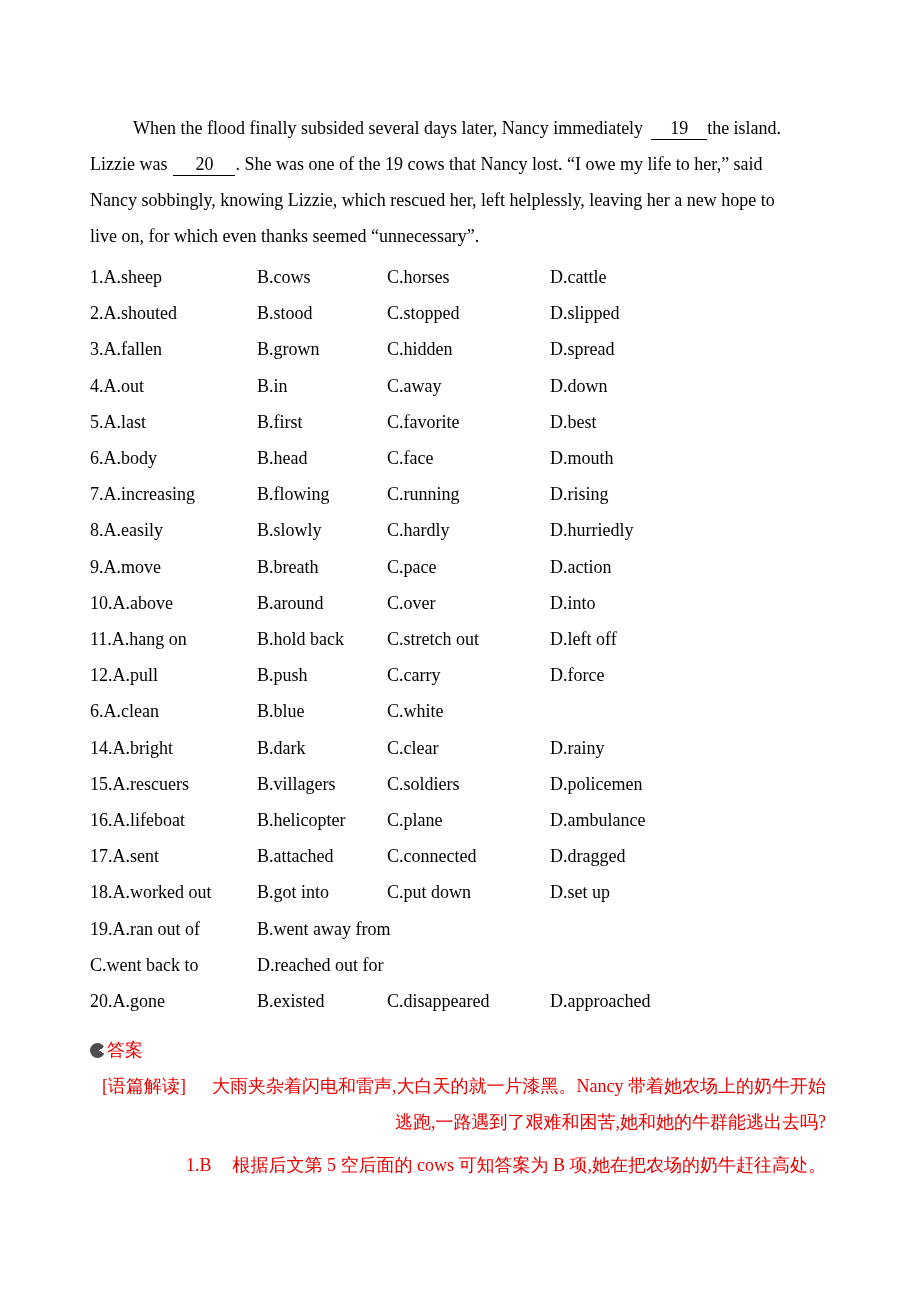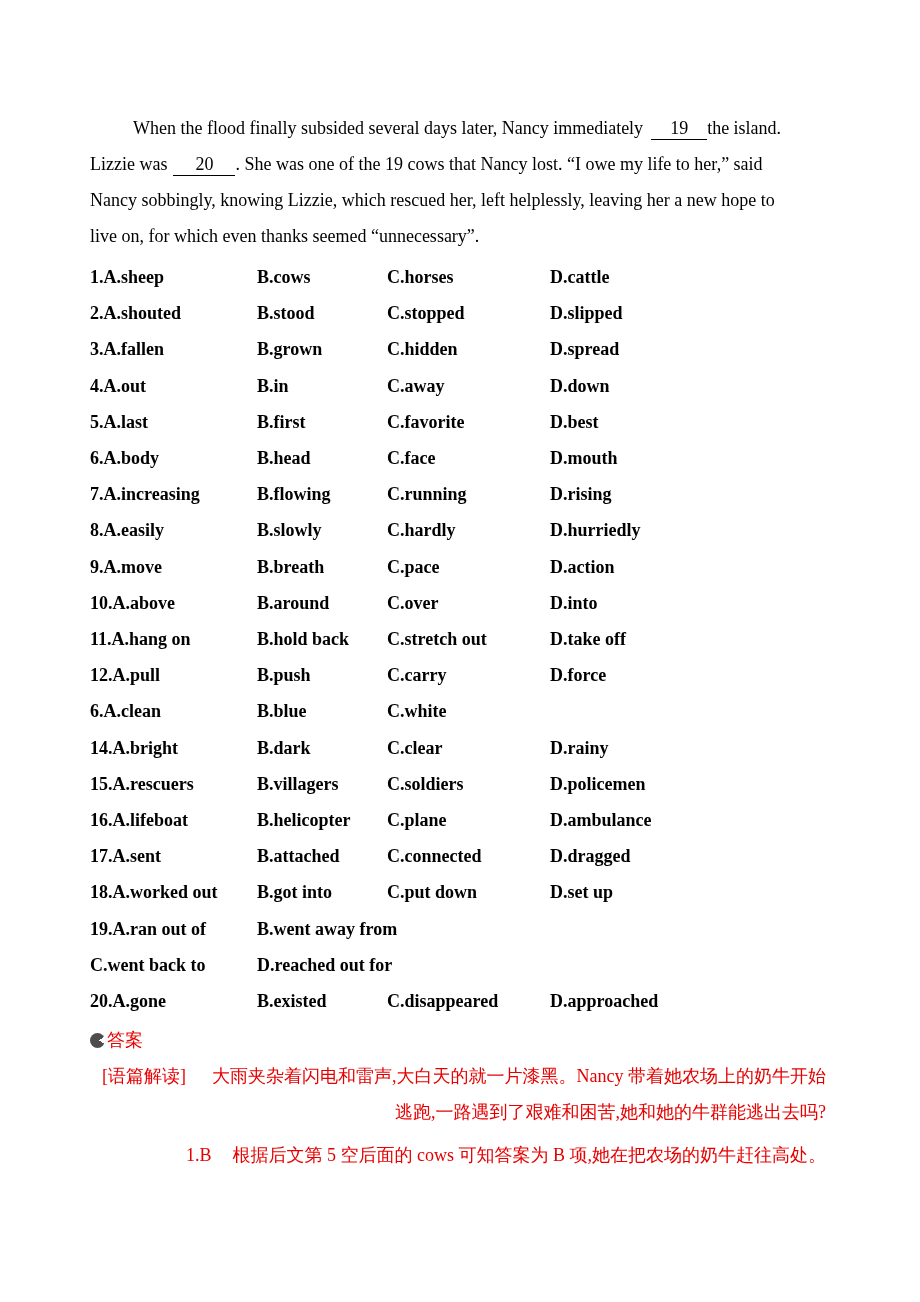--- a/index.html
+++ b/index.html
@@ -39,26 +39,25 @@
   }
   .blank.w20 { min-width: 62px; margin-left: 6px; }
 
   
   .options { margin-top: 5px; }
   .q-row {
     display: grid;
     grid-template-columns: 167px 130px 163px 1fr;
     line-height: 36.2px;
     white-space: nowrap;
-    font-weight: bold;
   }
   .q-cell { display: block; }
 
   
-  .answers { margin-top: 3px; }
+  .answers { margin-top: 13px; }
   .ans-header {
     line-height: 36px;
     white-space: nowrap;
   }
   .bullet-icon {
     display: inline-block;
     width: 15px;
     height: 15px;
     border-radius: 50%;
     background: conic-gradient(from 0deg at 58% 50%,
@@ -150,21 +149,21 @@
         <div class="q-row">
           <span class="q-cell">10.A.above</span>
           <span class="q-cell">B.around</span>
           <span class="q-cell">C.over</span>
           <span class="q-cell">D.into</span>
         </div>
         <div class="q-row">
           <span class="q-cell">11.A.hang on</span>
           <span class="q-cell">B.hold back</span>
           <span class="q-cell">C.stretch out</span>
-          <span class="q-cell">D.take off</span>
+          <span class="q-cell">D.left off</span>
         </div>
         <div class="q-row">
           <span class="q-cell">12.A.pull</span>
           <span class="q-cell">B.push</span>
           <span class="q-cell">C.carry</span>
           <span class="q-cell">D.force</span>
         </div>
         <div class="q-row">
           <span class="q-cell">6.A.clean</span>
           <span class="q-cell">B.blue</span>

